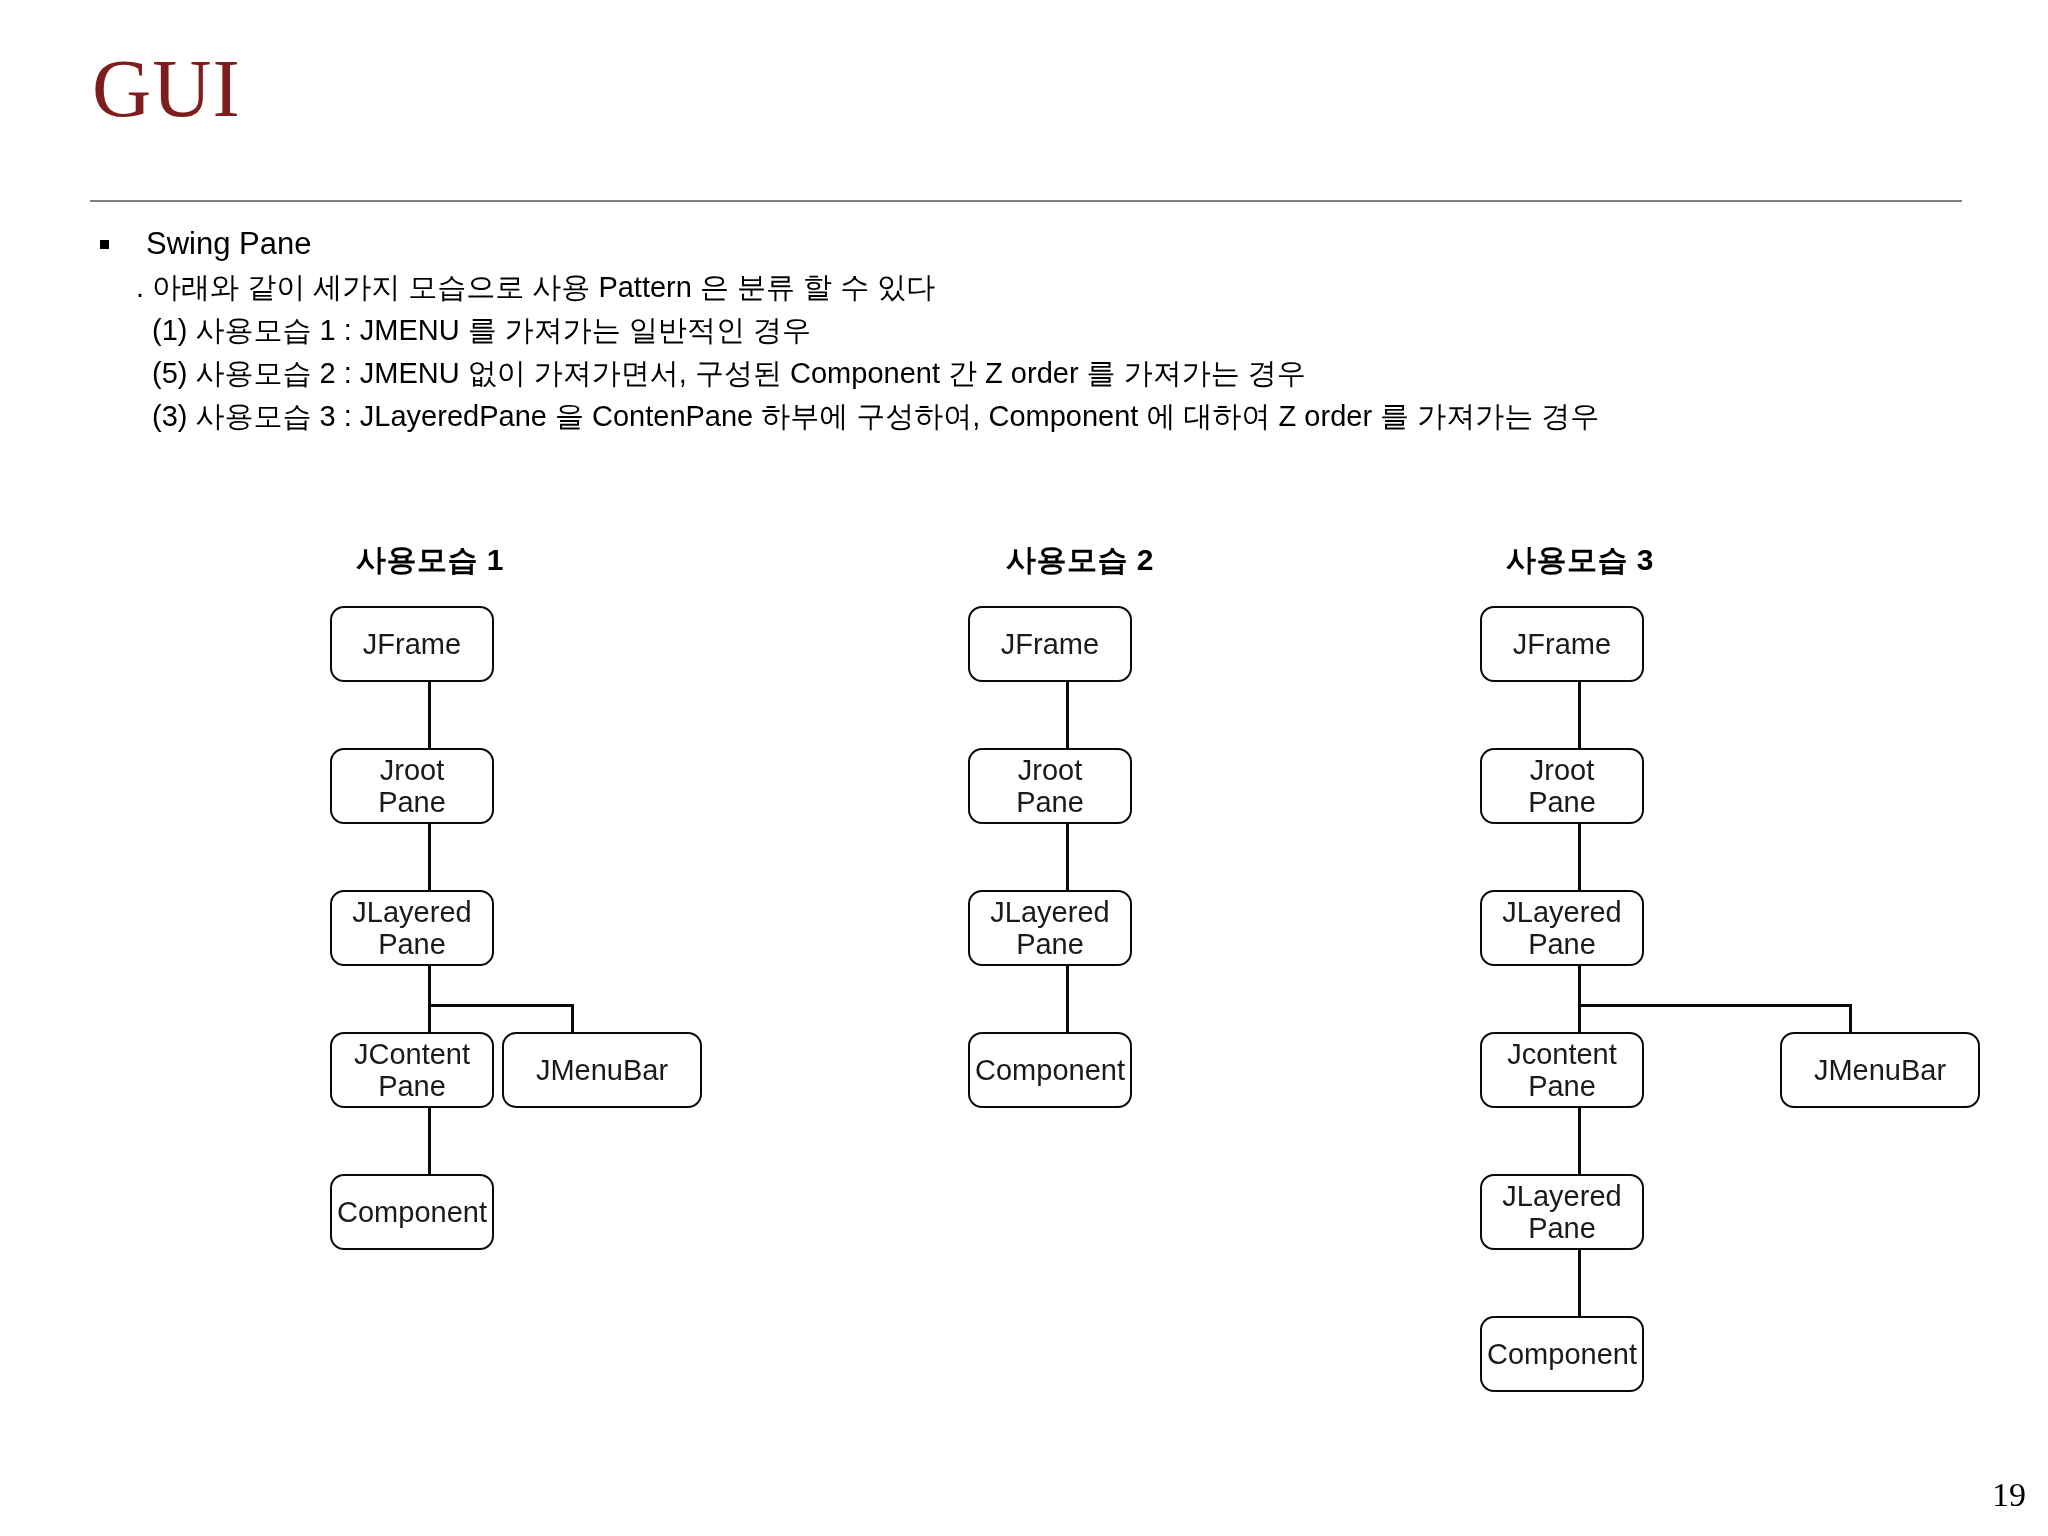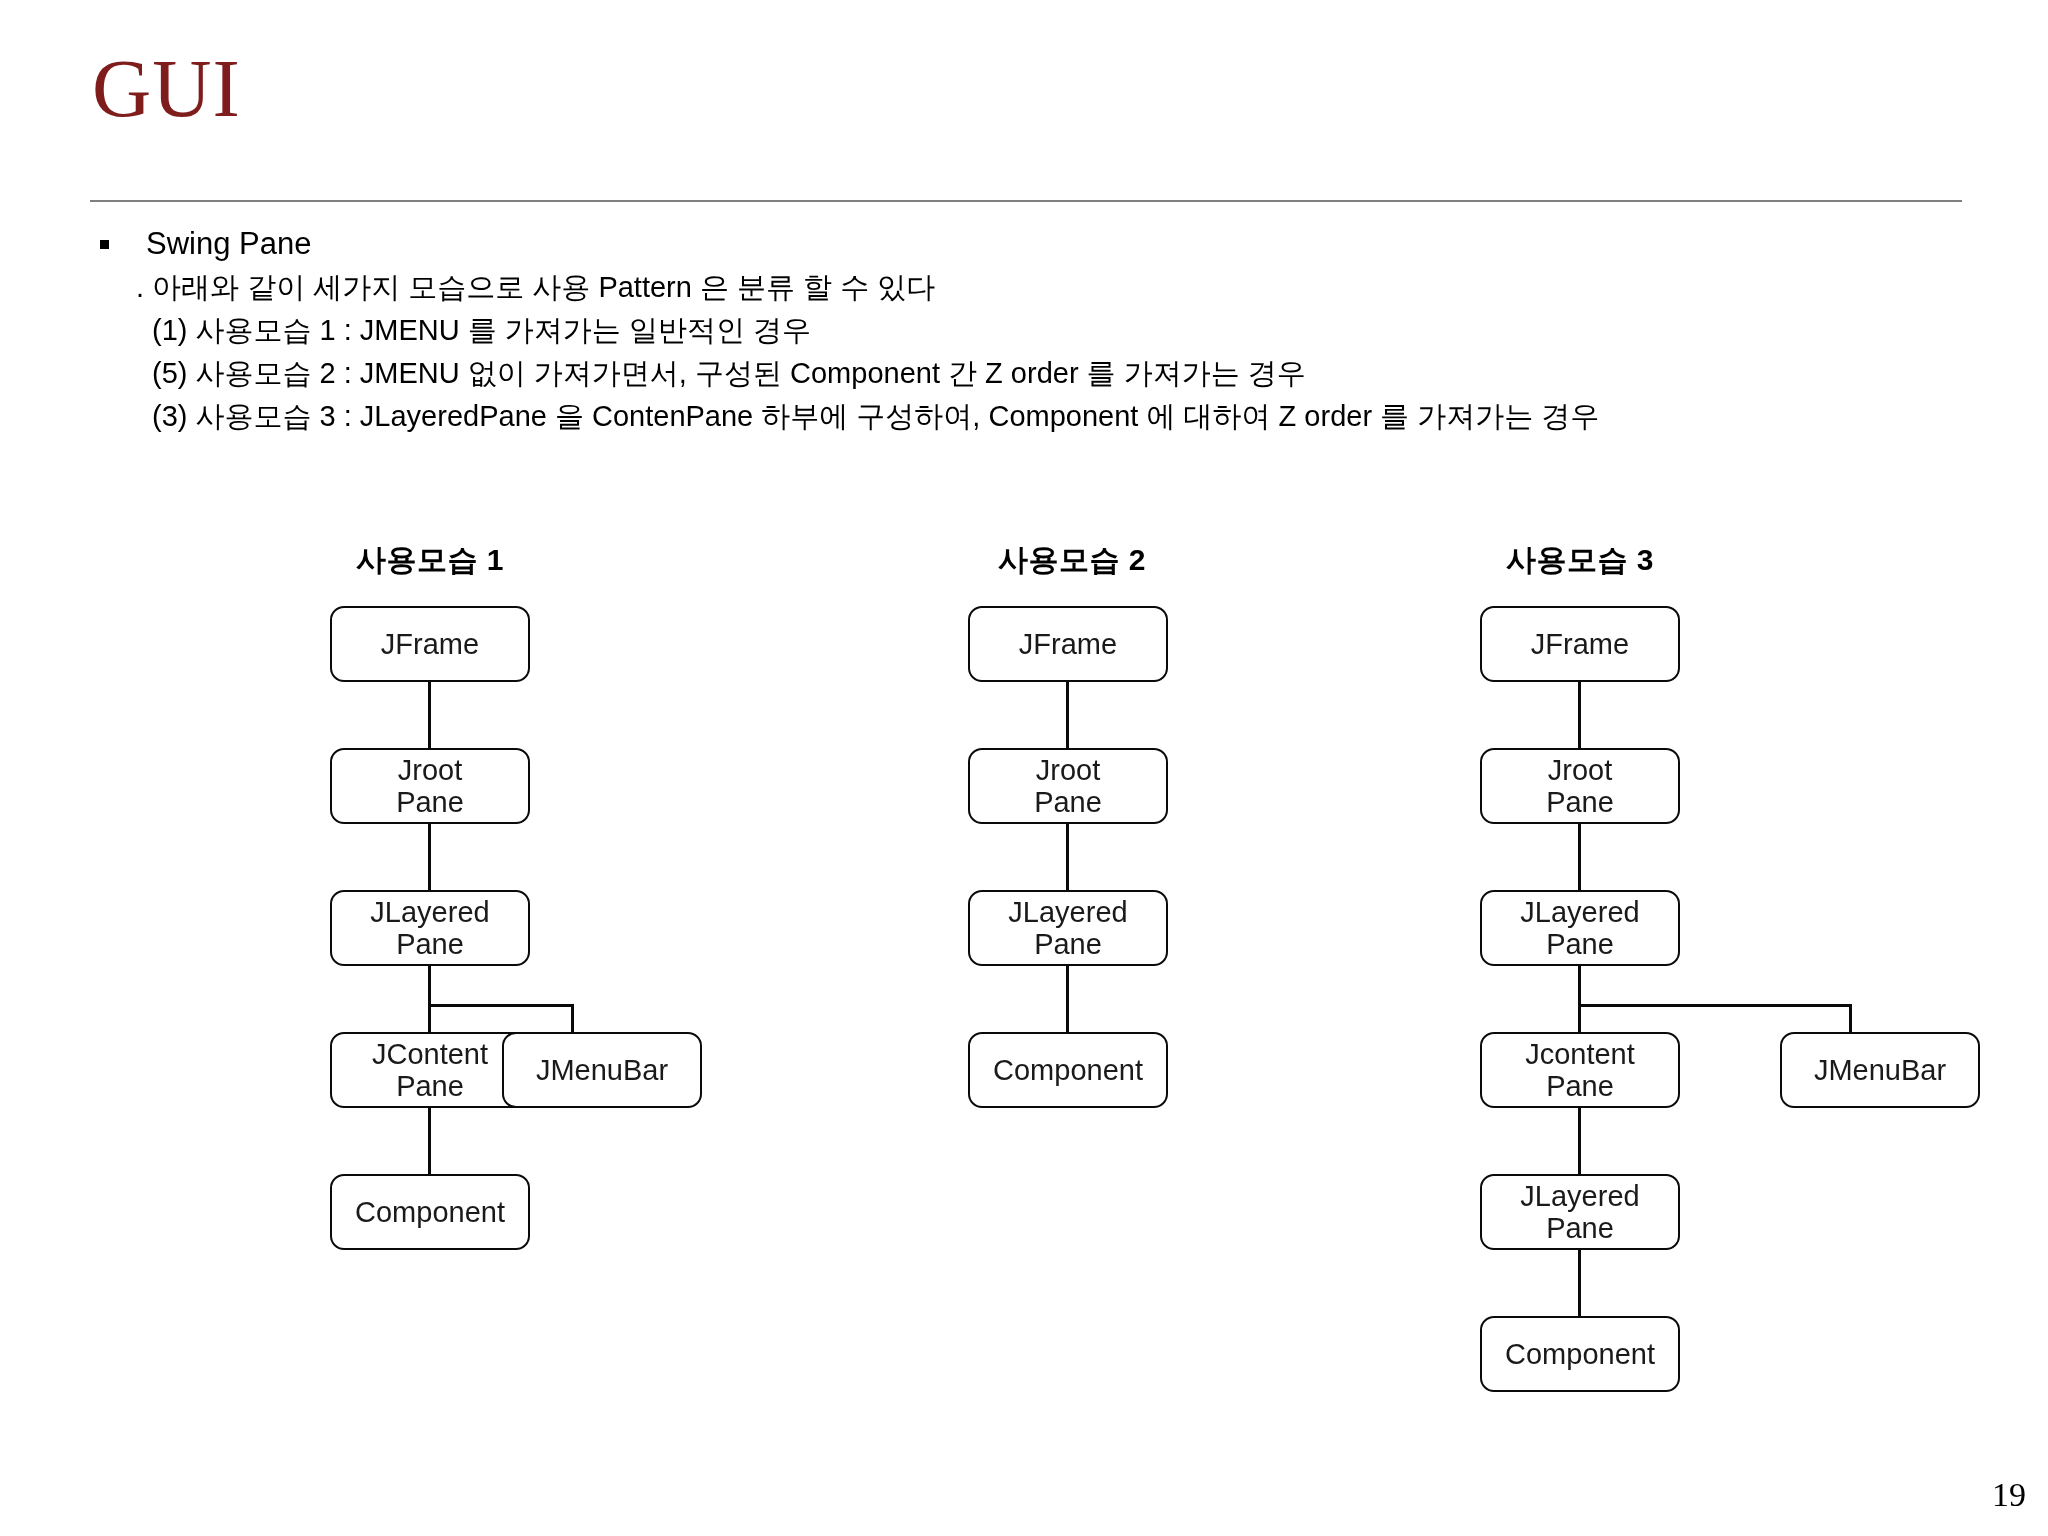--- a/index.html
+++ b/index.html
@@ -93,21 +93,21 @@
     position: absolute;
     top: 20px;
     width: 260px;
     text-align: center;
     font-size: 30px;
     font-weight: bold;
     letter-spacing: 0.5px;
   }
   .node {
     position: absolute;
-    width: 200px;
+    width: 164px;
     box-sizing: border-box;
     border: 2.5px solid #0a0a0a;
     border-radius: 14px;
     background: #ffffff;
     font-size: 29px;
     line-height: 32px;
     color: #1a1a1a;
     display: flex;
     align-items: center;
     justify-content: center;
@@ -191,21 +191,21 @@
       <span class="node-label">JMenuBar</span>
     </div>
 
     <div class="vline" style="left:128px; top:588px; height:66px;"></div>
     <div class="node one-line" style="left:30px; top:654px;">
       <span class="node-label">Component</span>
     </div>
   </div>
 
   <div class="column" style="left:938px; width:300px;">
-    <div class="col-header" style="left:4px;">사용모습 2</div>
+    <div class="col-header" style="left:12px;">사용모습 2</div>
 
     <div class="node one-line" style="left:30px; top:86px;">
       <span class="node-label">JFrame</span>
     </div>
     <div class="vline" style="left:128px; top:162px; height:66px;"></div>
 
     <div class="node two-line" style="left:30px; top:228px;">
       <span class="node-label" style="white-space:pre-line;">Jroot
 Pane</span>
     </div>

